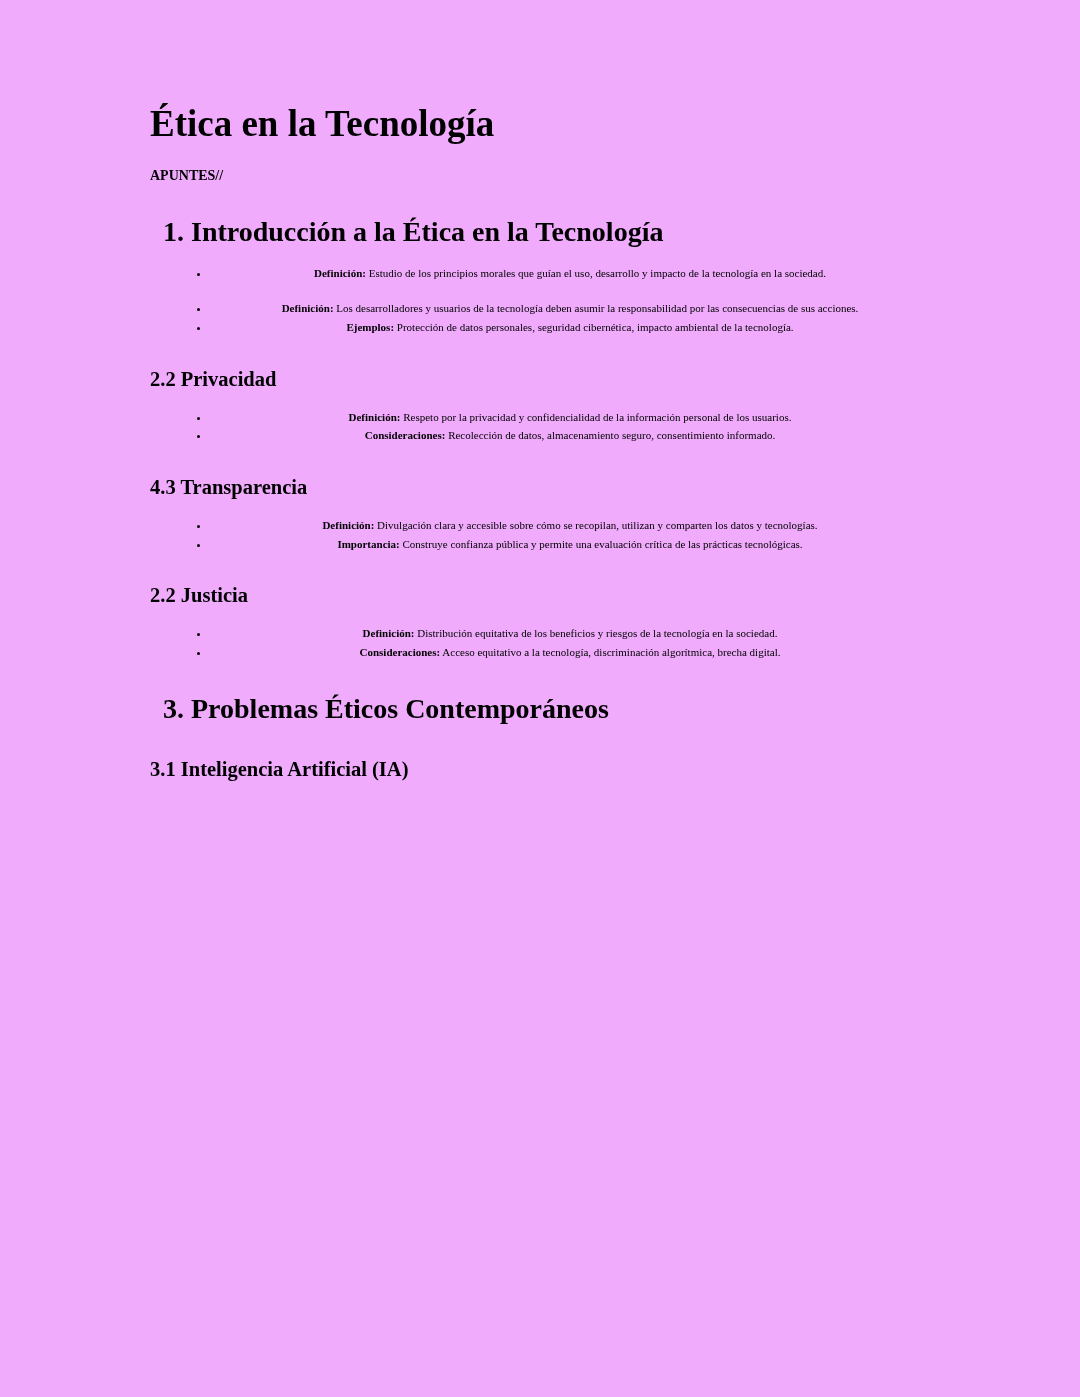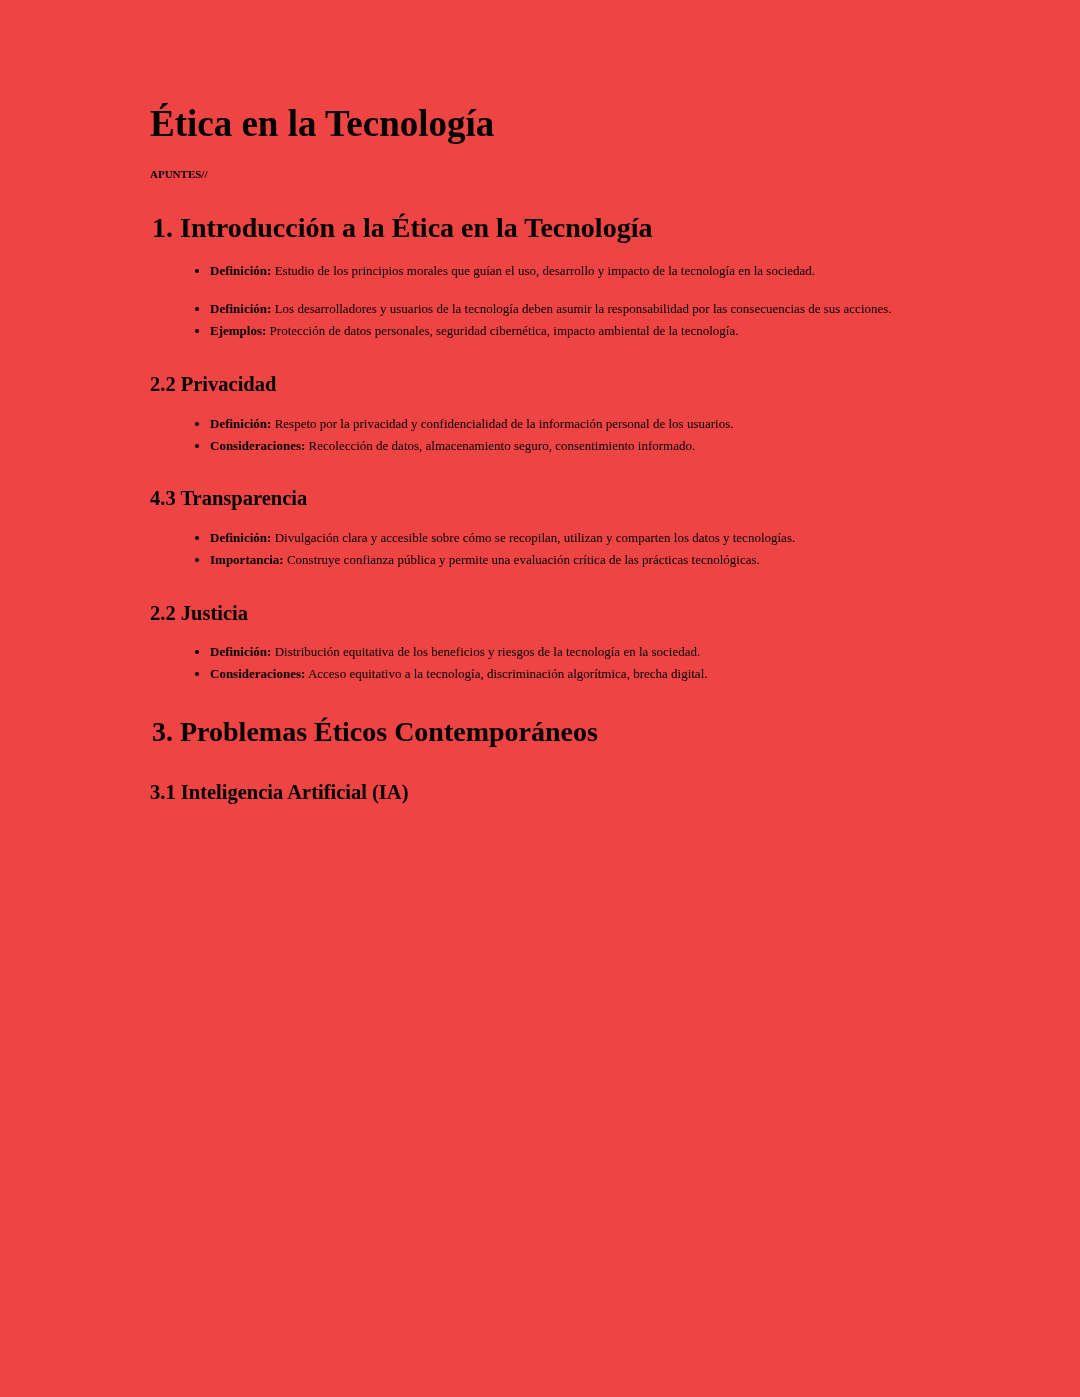--- a/index.html
+++ b/index.html
@@ -7,50 +7,51 @@
     padding: 0;
     background: #ffffff;
     color: #000000;
     font-family: "Liberation Serif", "DejaVu Serif", serif;
   }
   .page {
     width: 1080px;
     min-height: 1397px;
     box-sizing: border-box;
     padding: 102px 150px 60px 150px;
-    background: #ef4444;
+    background: #f0abfc;
   }
   h1.doc-title {
     font-size: 37px;
     line-height: 1.2;
     font-weight: bold;
     margin: 0 0 22px 0;
   }
   p.subtitle {
-    font-size: 11px;
+    font-size: 14px;
     font-weight: bold;
     margin: 0 0 26px 0;
   }
   h2.section-heading {
     font-size: 28px;
     line-height: 1.25;
     font-weight: bold;
-    margin: 30px 0 16px 2px;
+    margin: 30px 0 16px 13px;
   }
   h3.subsection-heading {
     font-size: 20.5px;
     line-height: 1.3;
     font-weight: bold;
     margin: 30px 0 16px 0;
   }
   ul.bullet-list {
     margin: 16px 0 18px 0;
     padding: 0 0 0 60px;
-    font-size: 13px;
+    font-size: 11px;
     line-height: 1.53;
+    text-align: center;
   }
   ul.bullet-list li {
     margin: 0 0 2px 0;
   }
   ul.bullet-list li strong {
     font-weight: bold;
   }
 </style>
 </head>
 <body>

